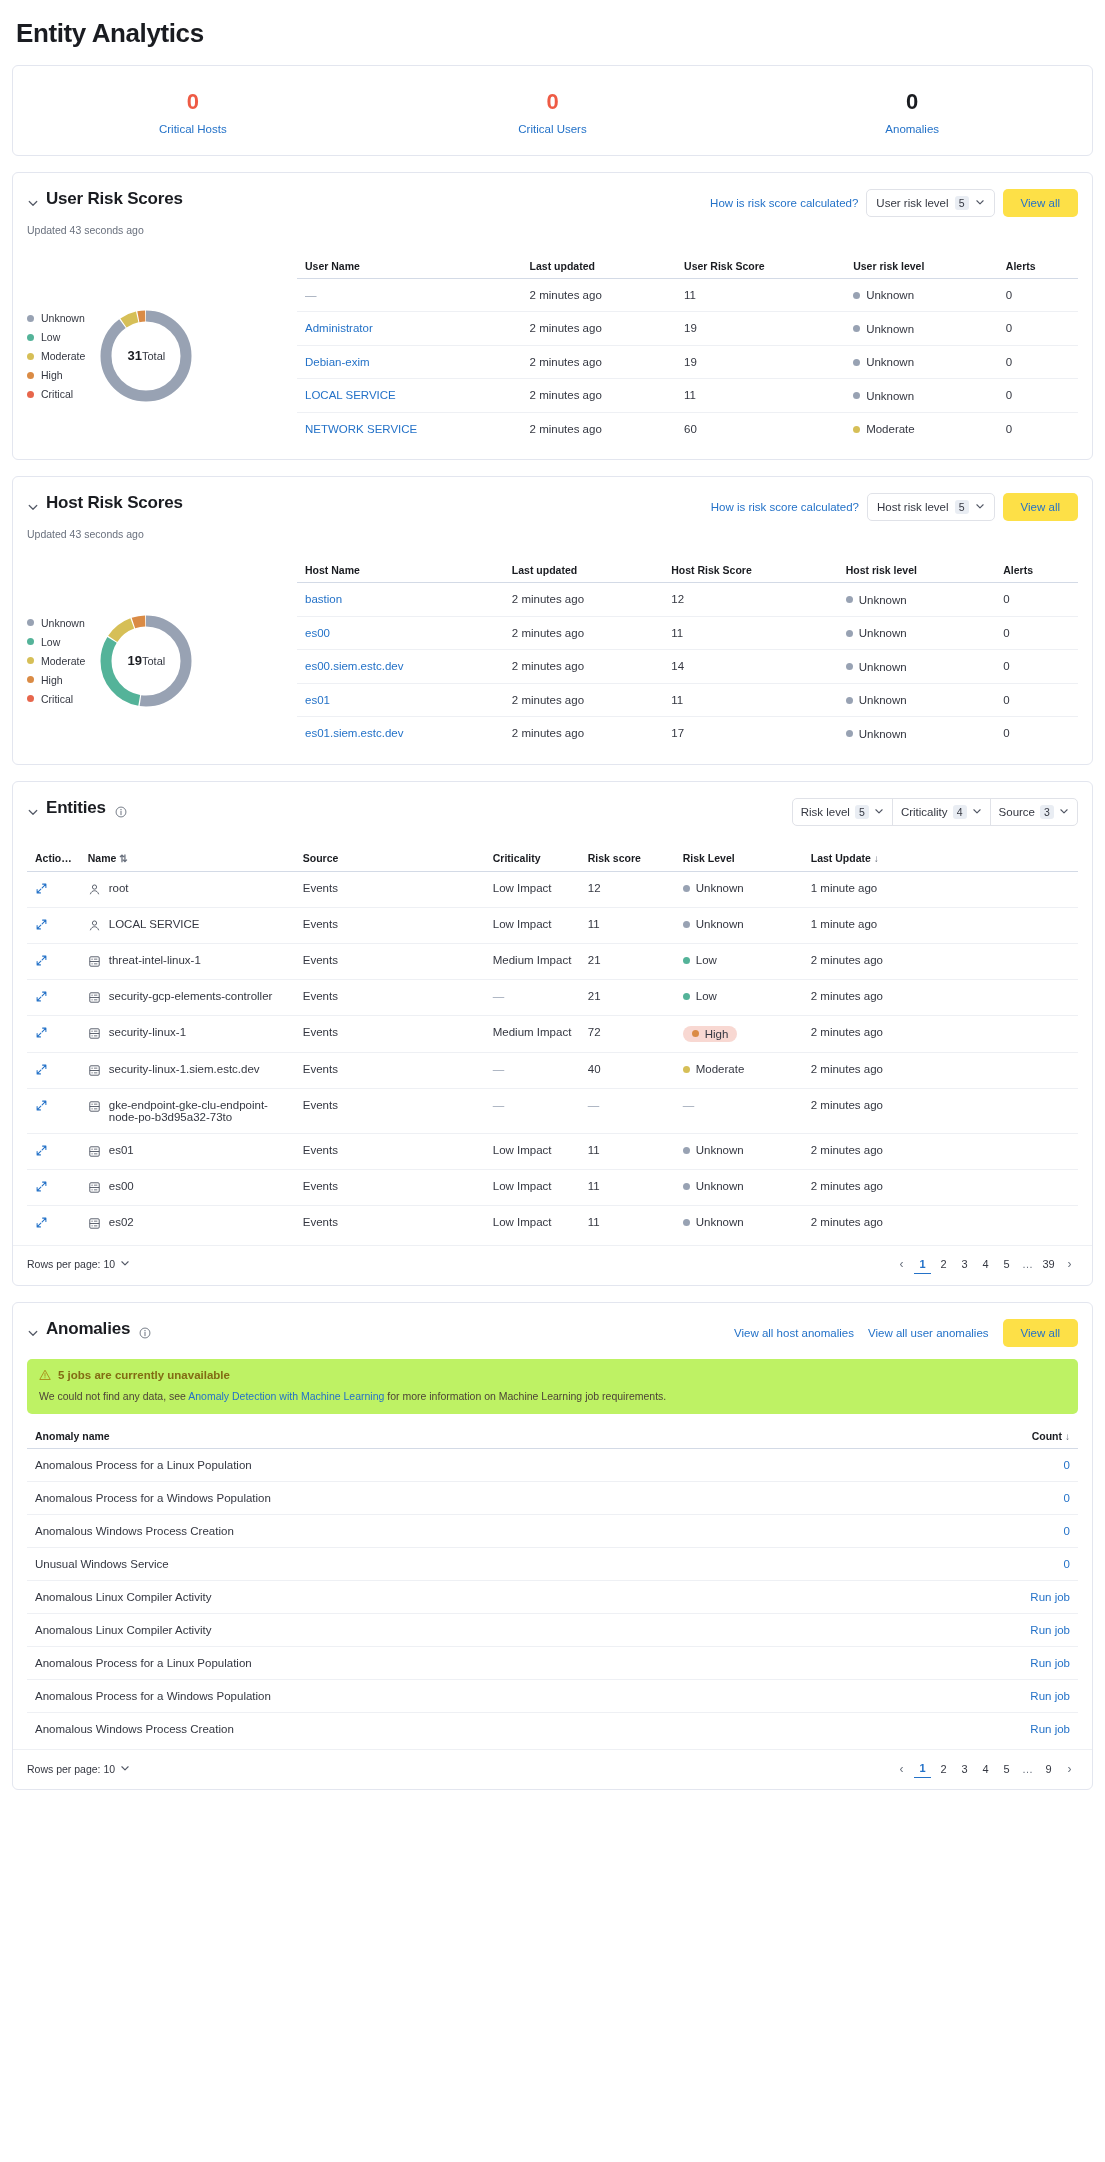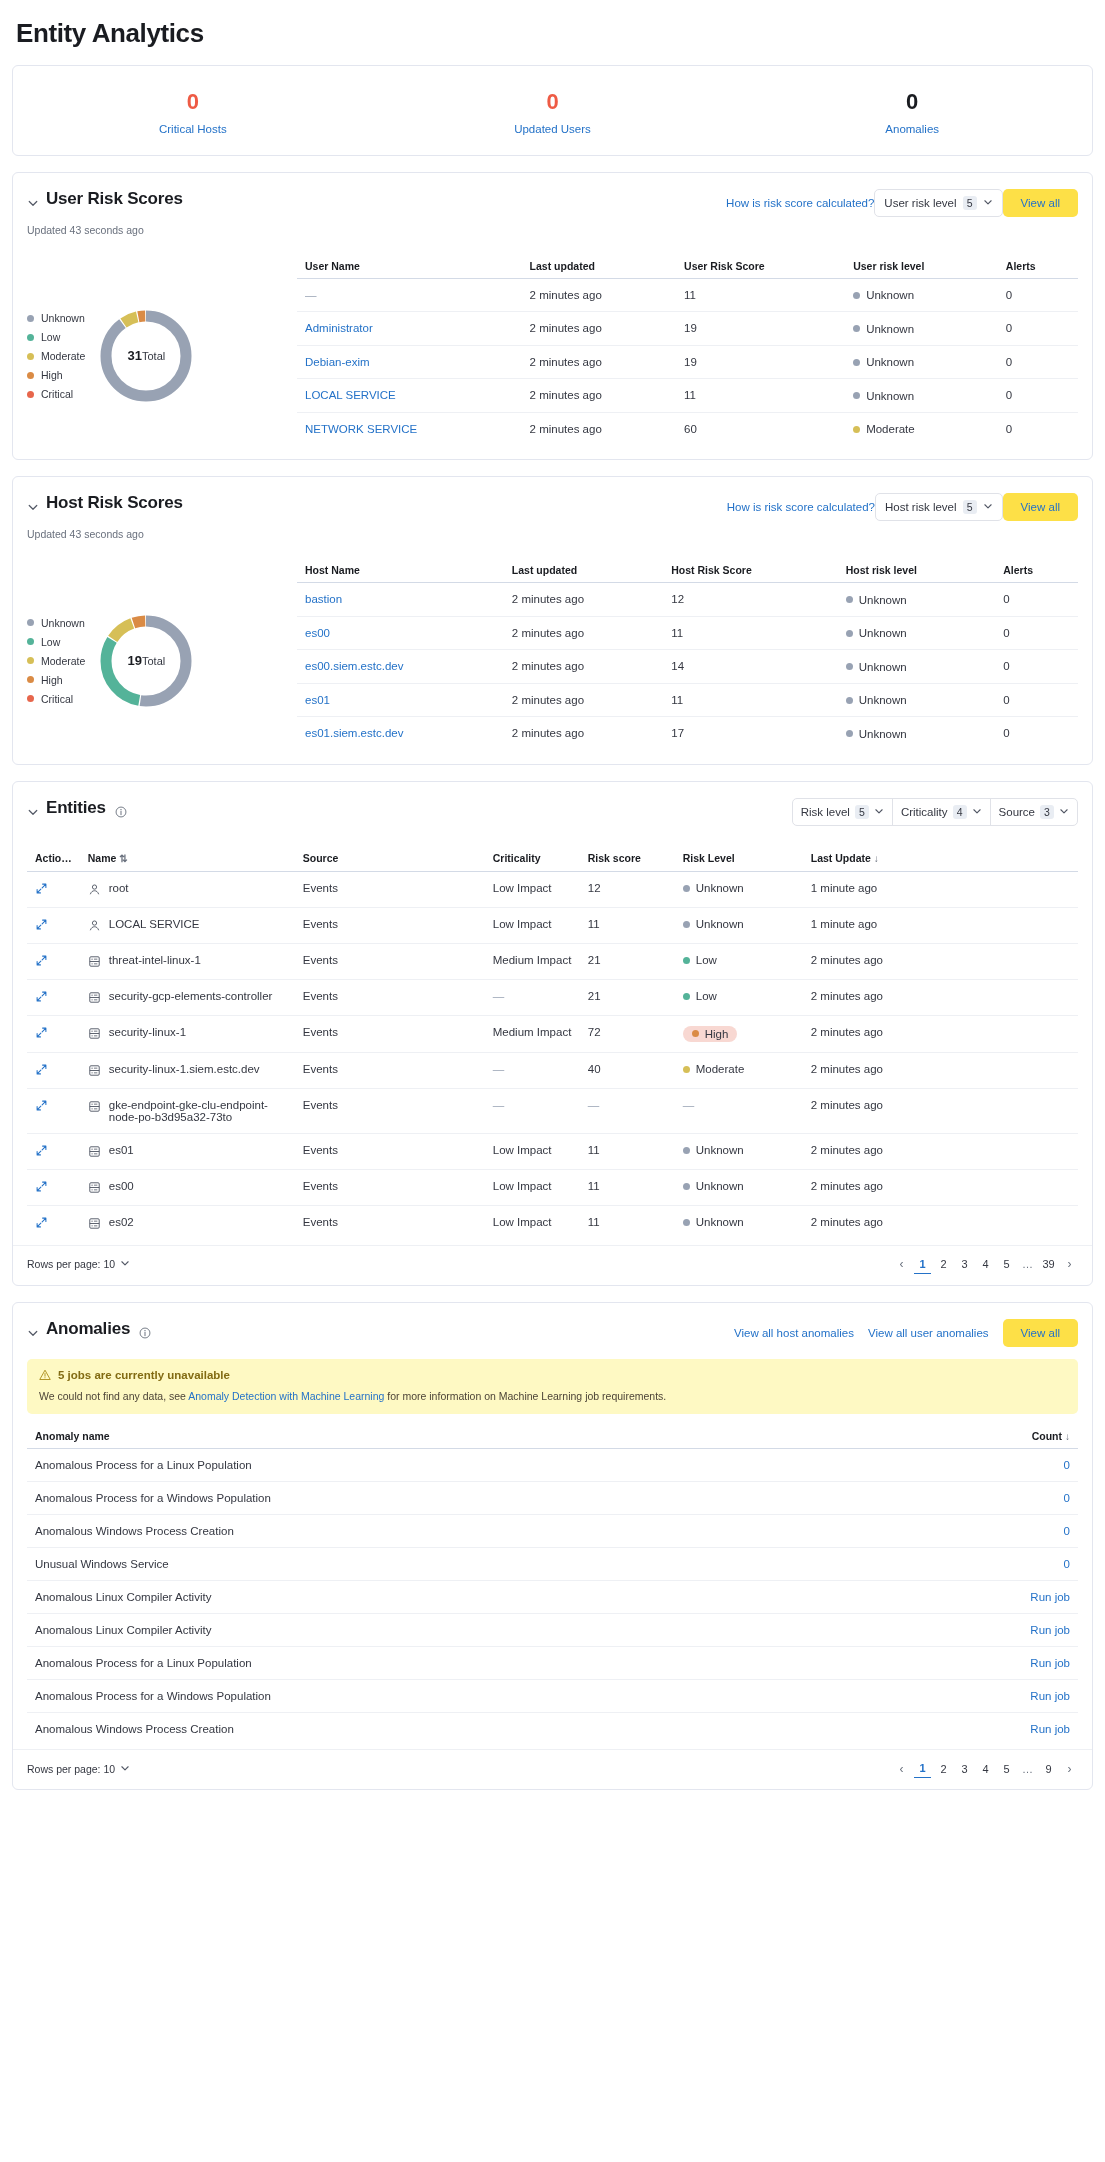--- a/index.html
+++ b/index.html
@@ -36,21 +36,21 @@
   .sec-title-wrap { display:flex; align-items:flex-end; gap:7px; }
   .chevron {
     width:12px; height:12px; flex:0 0 12px; color:#535966;
     display:inline-block;
   }
   .chevron svg { display:block; }
   .sec-title { font-size:17px; font-weight:bold; color:#1a1c21; letter-spacing:-0.2px; }
   .info-icon {
     width:12px; height:12px; color:#69707d; display:inline-block; margin-left:2px;
   }
-  .sec-actions { display:flex; align-items:center; gap:0; }
+  .sec-actions { display:flex; align-items:center; gap:8px; }
   .link { color:#2472c8; font-size:11.5px; text-decoration:none; cursor:pointer;}
   .filter-btn {
     border:1px solid #e0e2e8; border-radius:5px; background:#fff;
     height:28px; padding:0 9px; display:flex; align-items:center; gap:6px;
     font-size:11.5px; color:#343741; cursor:pointer;
   }
   .badge-count {
     background:#e9edf3; border-radius:3px; font-size:10.5px;
     padding:0px 4px; color:#343741; line-height:14px; min-width:14px; text-align:center;
   }
@@ -132,21 +132,21 @@
   .pg {
     min-width:17px; height:19px; font-size:11px; color:#343741;
     display:flex; align-items:center; justify-content:center; cursor:pointer;
   }
   .pg.active { color:#2472c8; font-weight:bold; border-bottom:1.5px solid #2472c8; }
   .pg.arrow { color:#69707d; font-size:12px; }
   .pg.ellipsis { color:#69707d; }
 
   
   .callout {
-    background:#fef9c3; border-radius:5px; margin:12px 14px 0 14px; padding:10px 12px 11px 12px;
+    background:#bef264; border-radius:5px; margin:12px 14px 0 14px; padding:10px 12px 11px 12px;
   }
   .callout-title { display:flex; align-items:center; gap:7px; font-size:11.5px; font-weight:bold; color:#826b13; }
   .warn-ico { width:12px; height:12px; color:#a88a16; display:inline-block;}
   .callout-body { font-size:10.5px; color:#4d4437; margin-top:8px; line-height:1.4; }
   .callout-body a { color:#2472c8; text-decoration:none; cursor:pointer;}
 
   .anom-wrap { padding:10px 14px 0 14px; }
   .anom-table th:last-child, .anom-table td:last-child { text-align:right; }
   .anom-table td { padding:10px 8px; }
   .count-link { color:#2472c8; cursor:pointer; }
@@ -160,21 +160,21 @@
   <h1 class="page-title">Entity Analytics</h1>
 
   <div class="panel">
     <div class="kpi-row" id="kpi-row">
         <div class="kpi">
           <div class="kpi-value danger">0</div>
           <div class="kpi-label">Critical Hosts</div>
         </div>
         <div class="kpi">
           <div class="kpi-value danger">0</div>
-          <div class="kpi-label">Updated Users</div>
+          <div class="kpi-label">Critical Users</div>
         </div>
         <div class="kpi">
           <div class="kpi-value neutral">0</div>
           <div class="kpi-label">Anomalies</div>
         </div>
       </div>
   </div>
 
   <div class="panel">
     <div class="sec-head">

